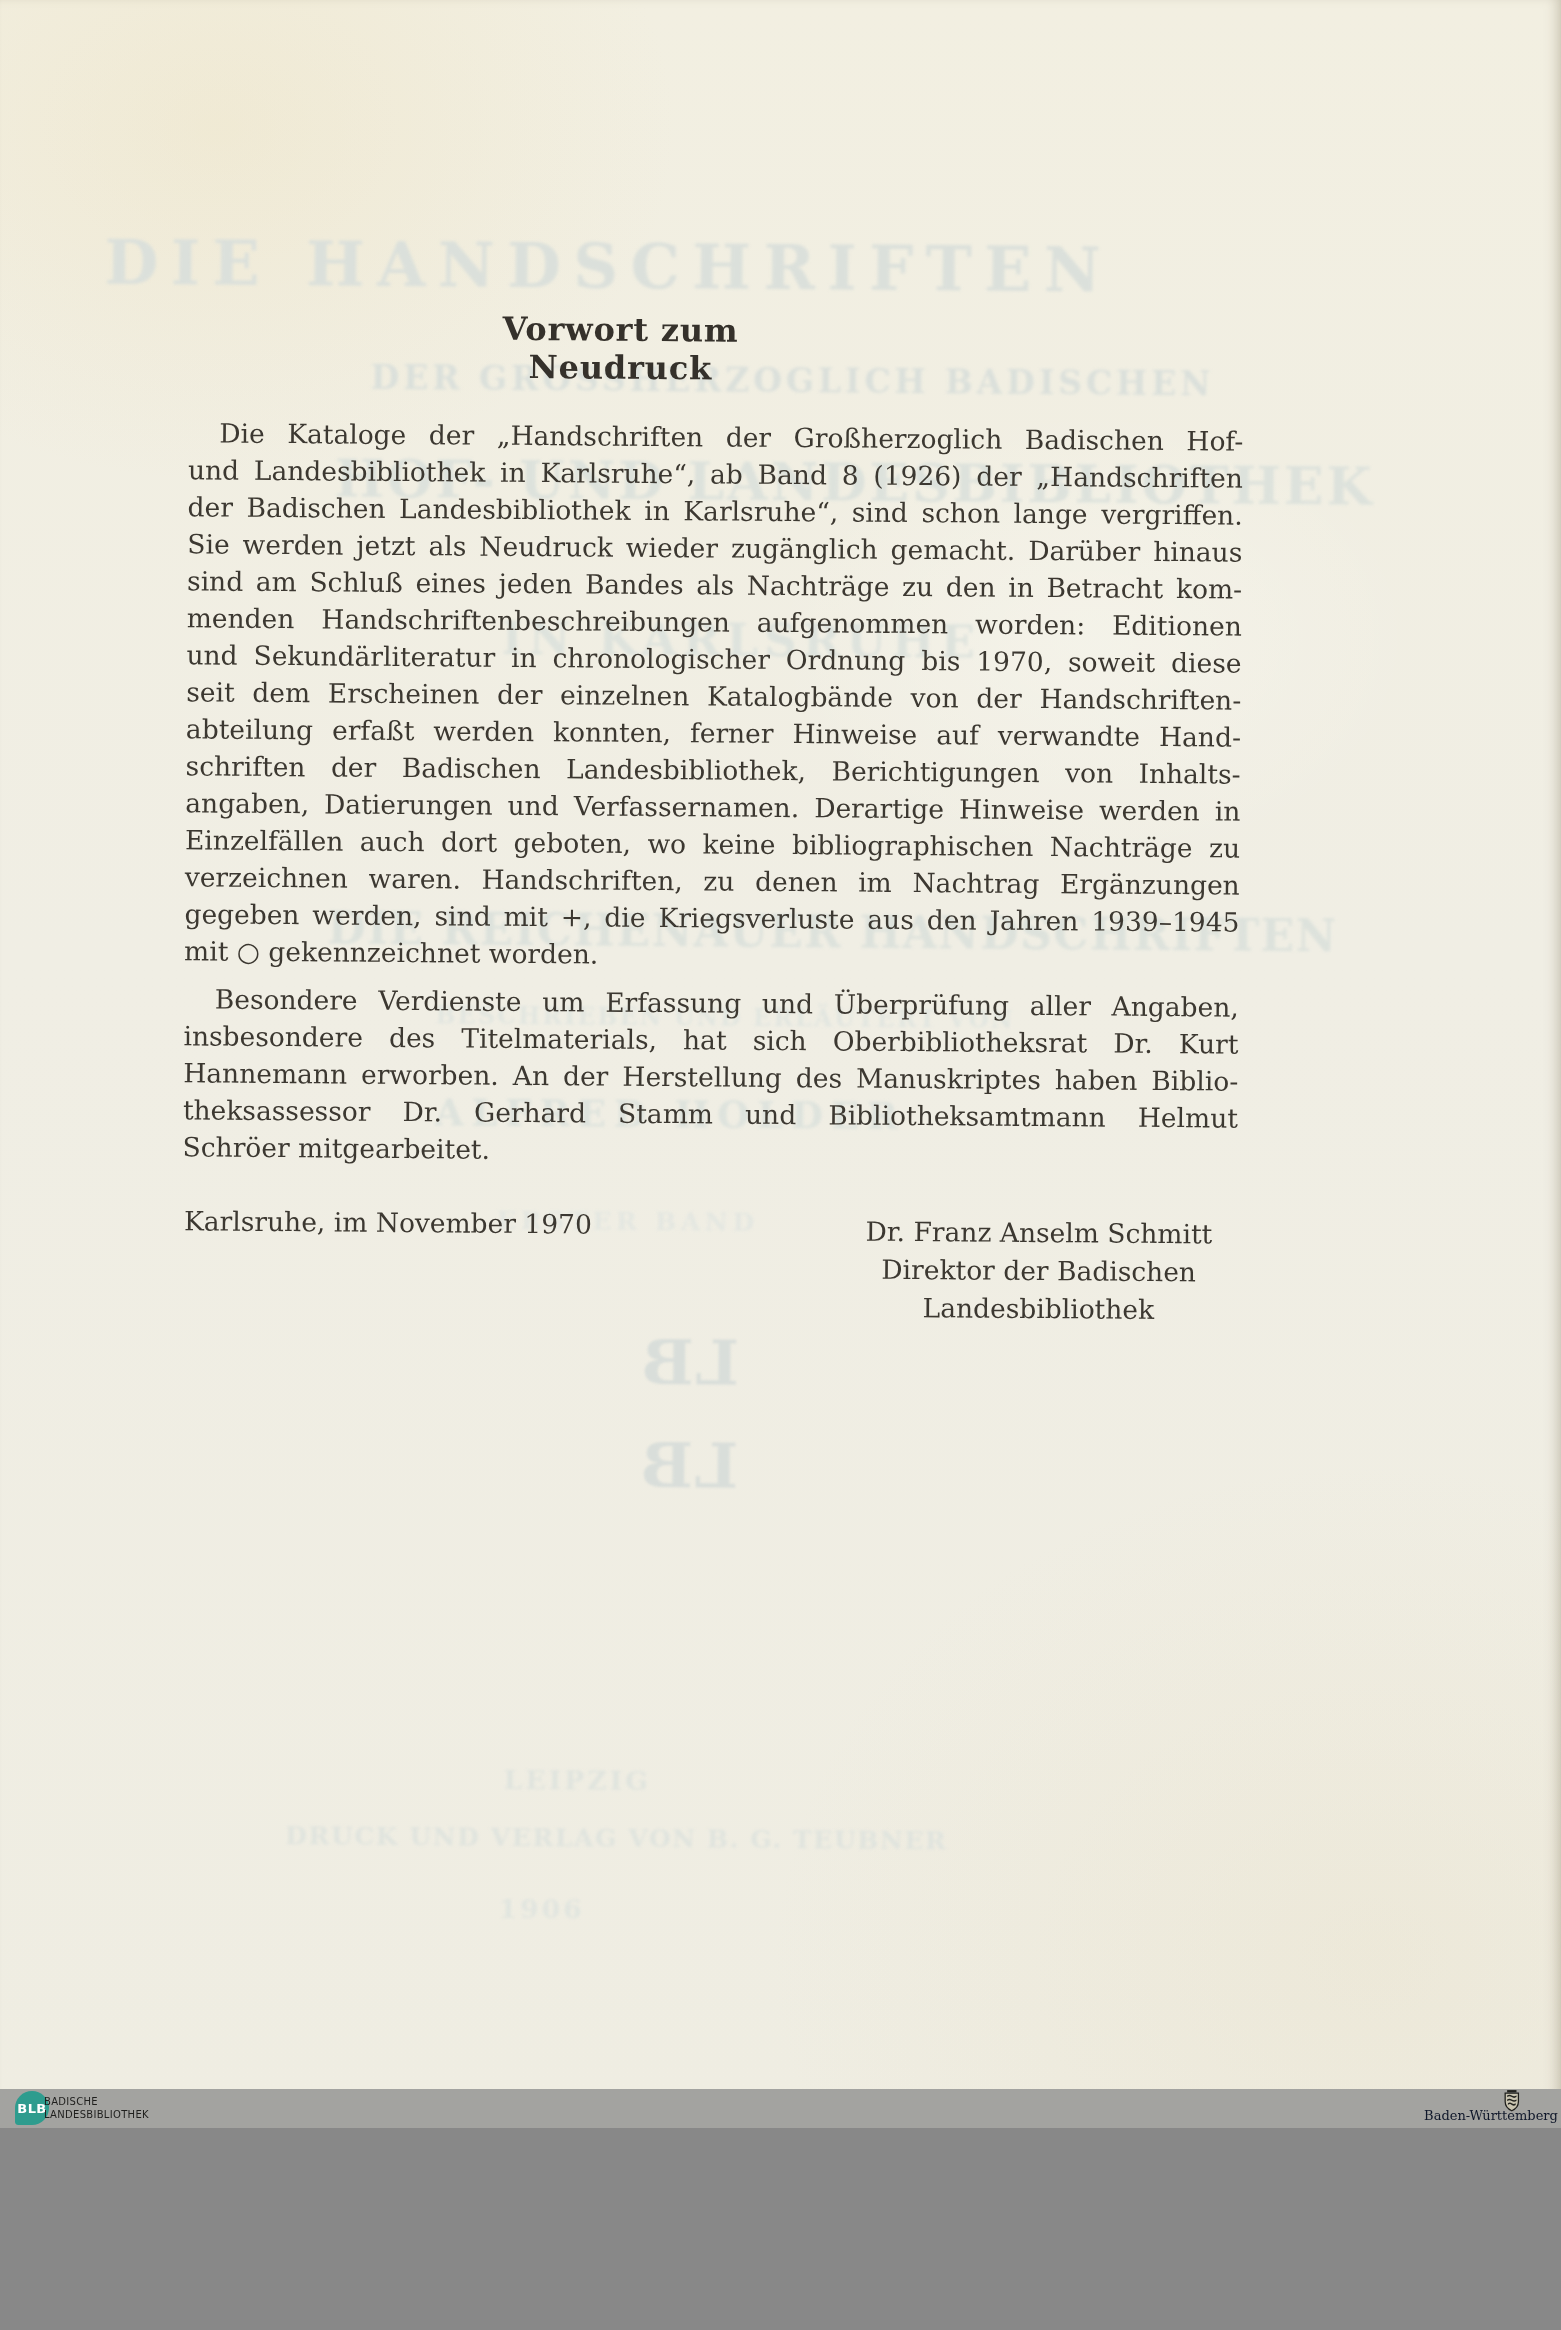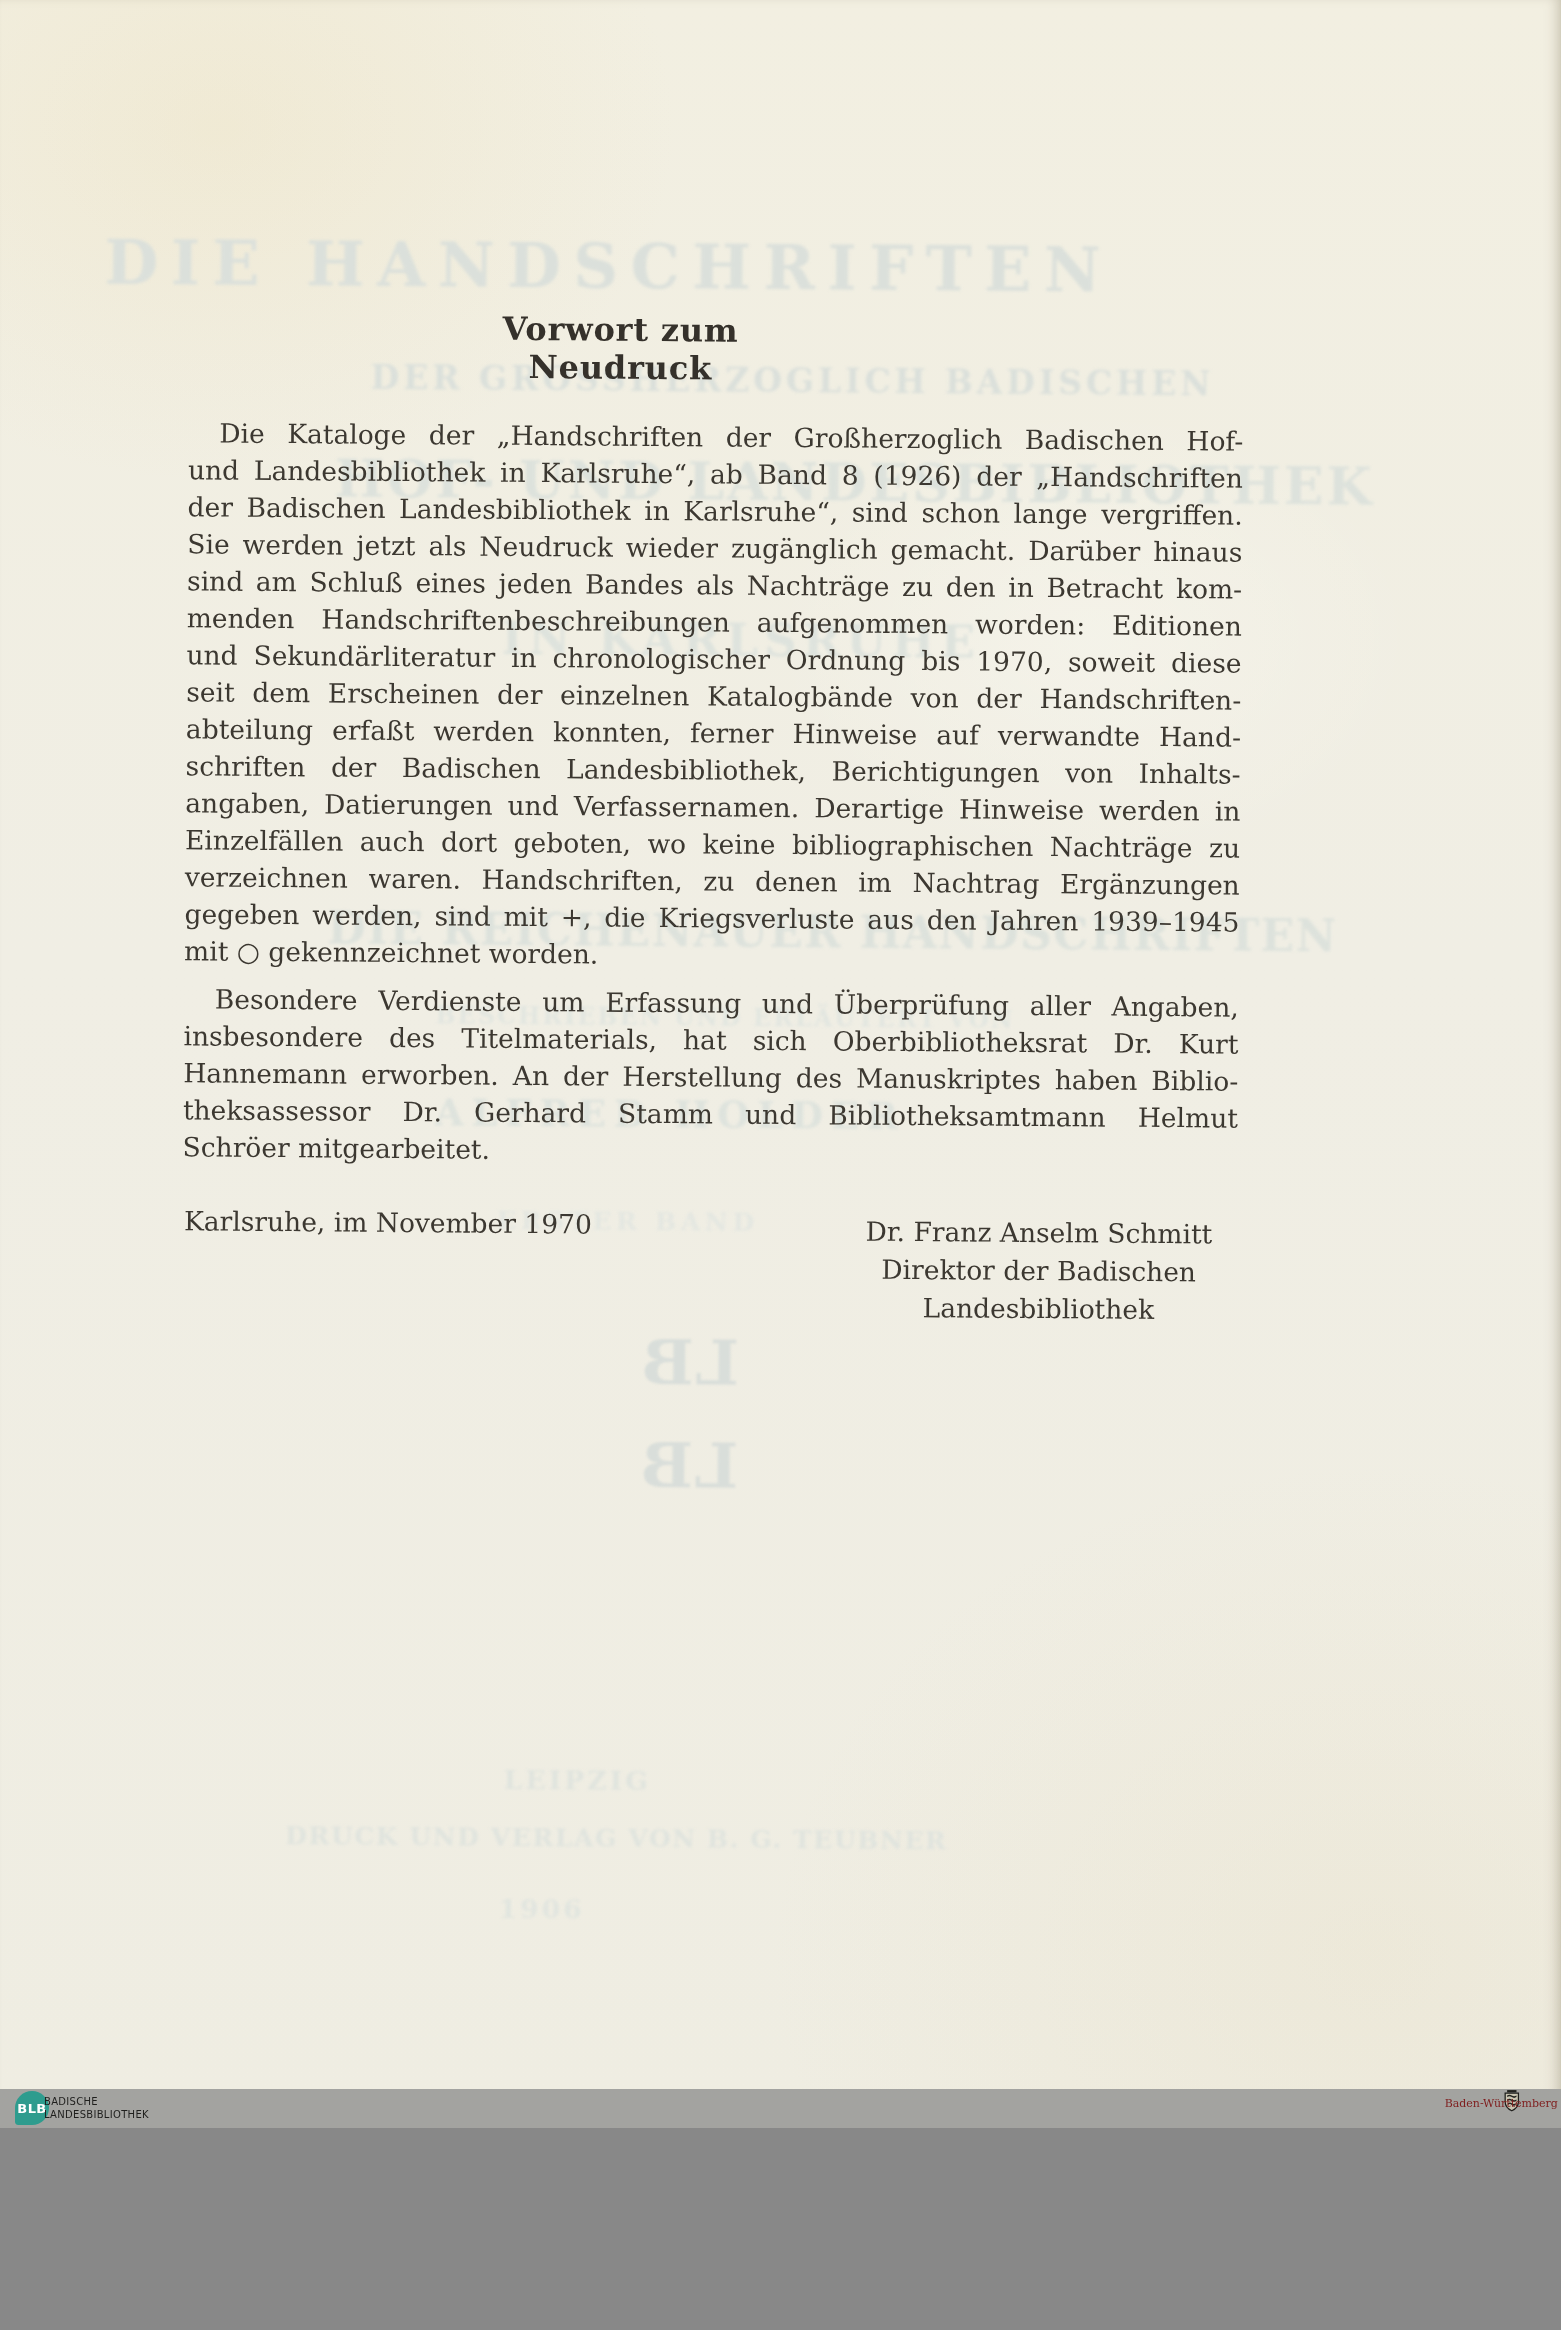--- a/index.html
+++ b/index.html
@@ -70,23 +70,23 @@
     background:#2e9c8e;border-radius:50% 50% 50% 10%;
     display:flex;align-items:center;justify-content:center;
     color:#ffffff;font-weight:bold;font-size:13px;letter-spacing:0.4px;
   }
   .library-name{
     position:absolute;left:44px;top:7px;
     color:#1f1f1d;font-weight:normal;font-size:10px;line-height:12.5px;letter-spacing:0.3px;
   }
   .state-crest{position:absolute;right:41px;top:0.8px;width:15.6px;height:22px;}
   .state-name{
-    position:absolute;right:3.1px;bottom:18px;
+    position:absolute;right:3.1px;bottom:5px;
     font-family:"DejaVu Serif","Liberation Serif",serif;
-    font-size:11px;color:#7f1d1d;
+    font-size:13px;color:#0f172a;
   }
 </style>
 </head>
 <body>
 
 <div class="page">
 
   <div class="tilt">
 
     <div class="ghost g-headline1">DIE HANDSCHRIFTEN</div>

